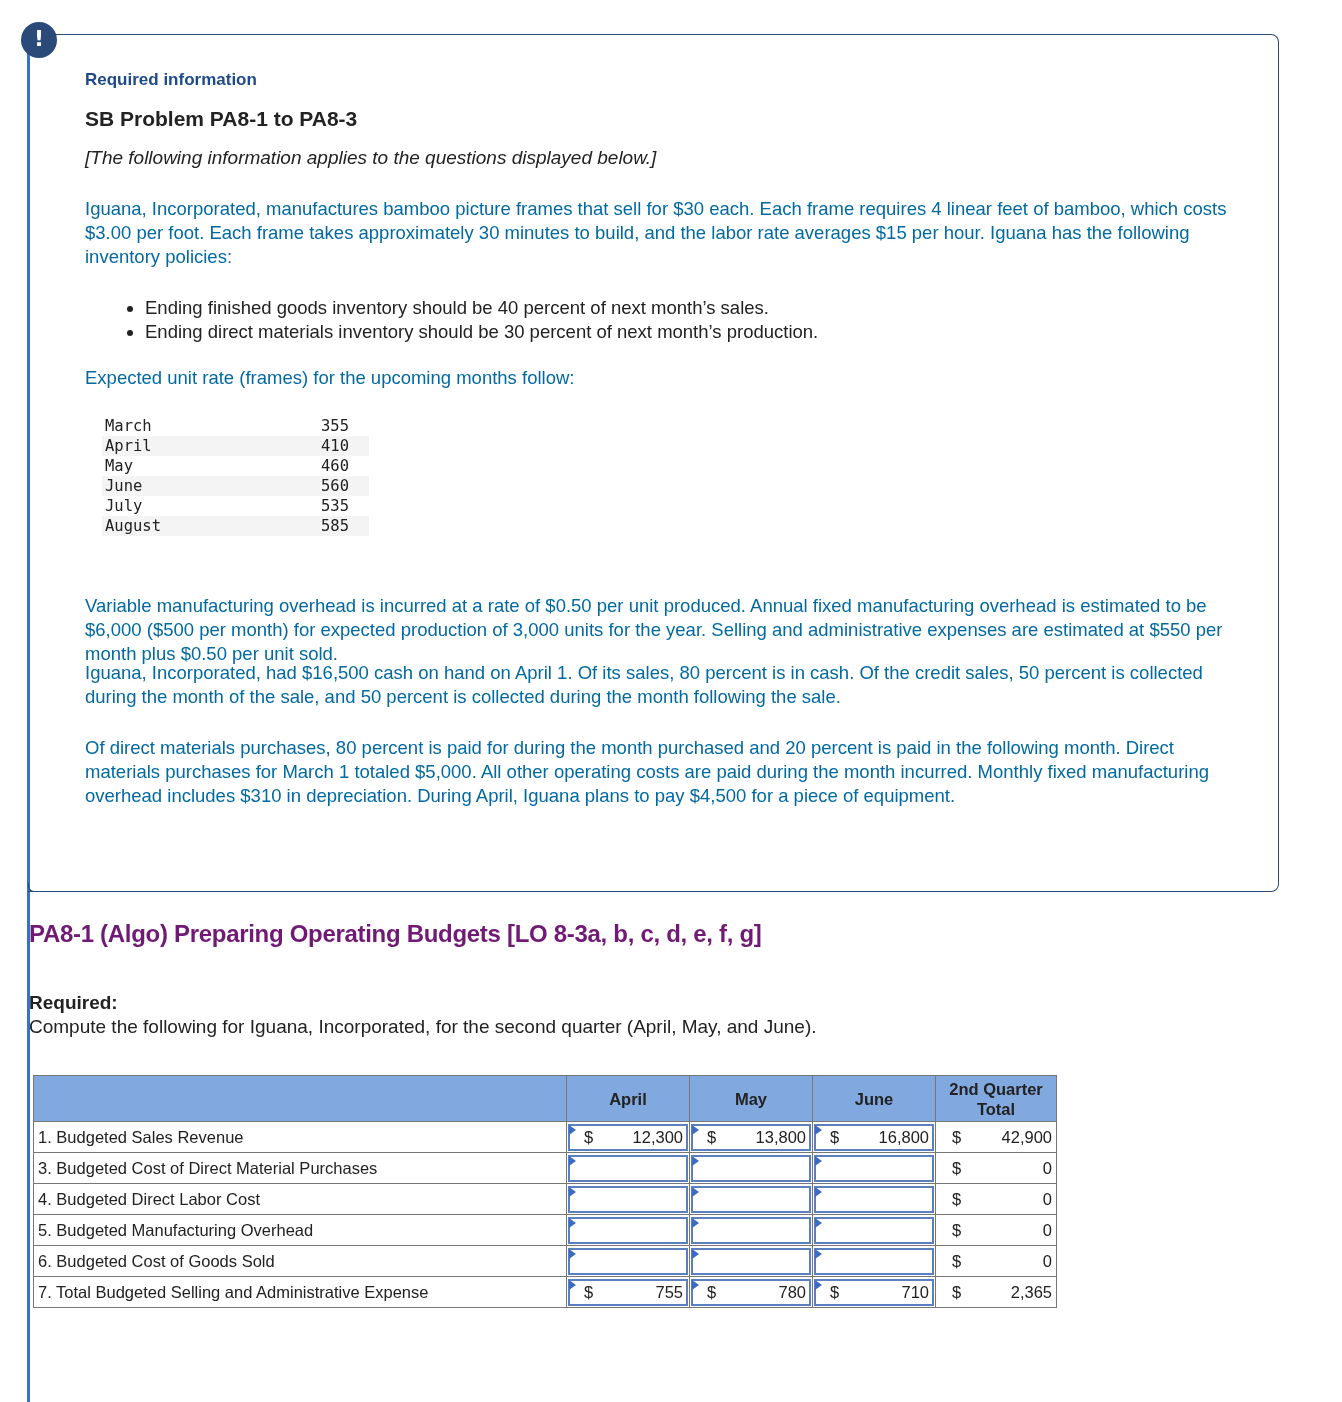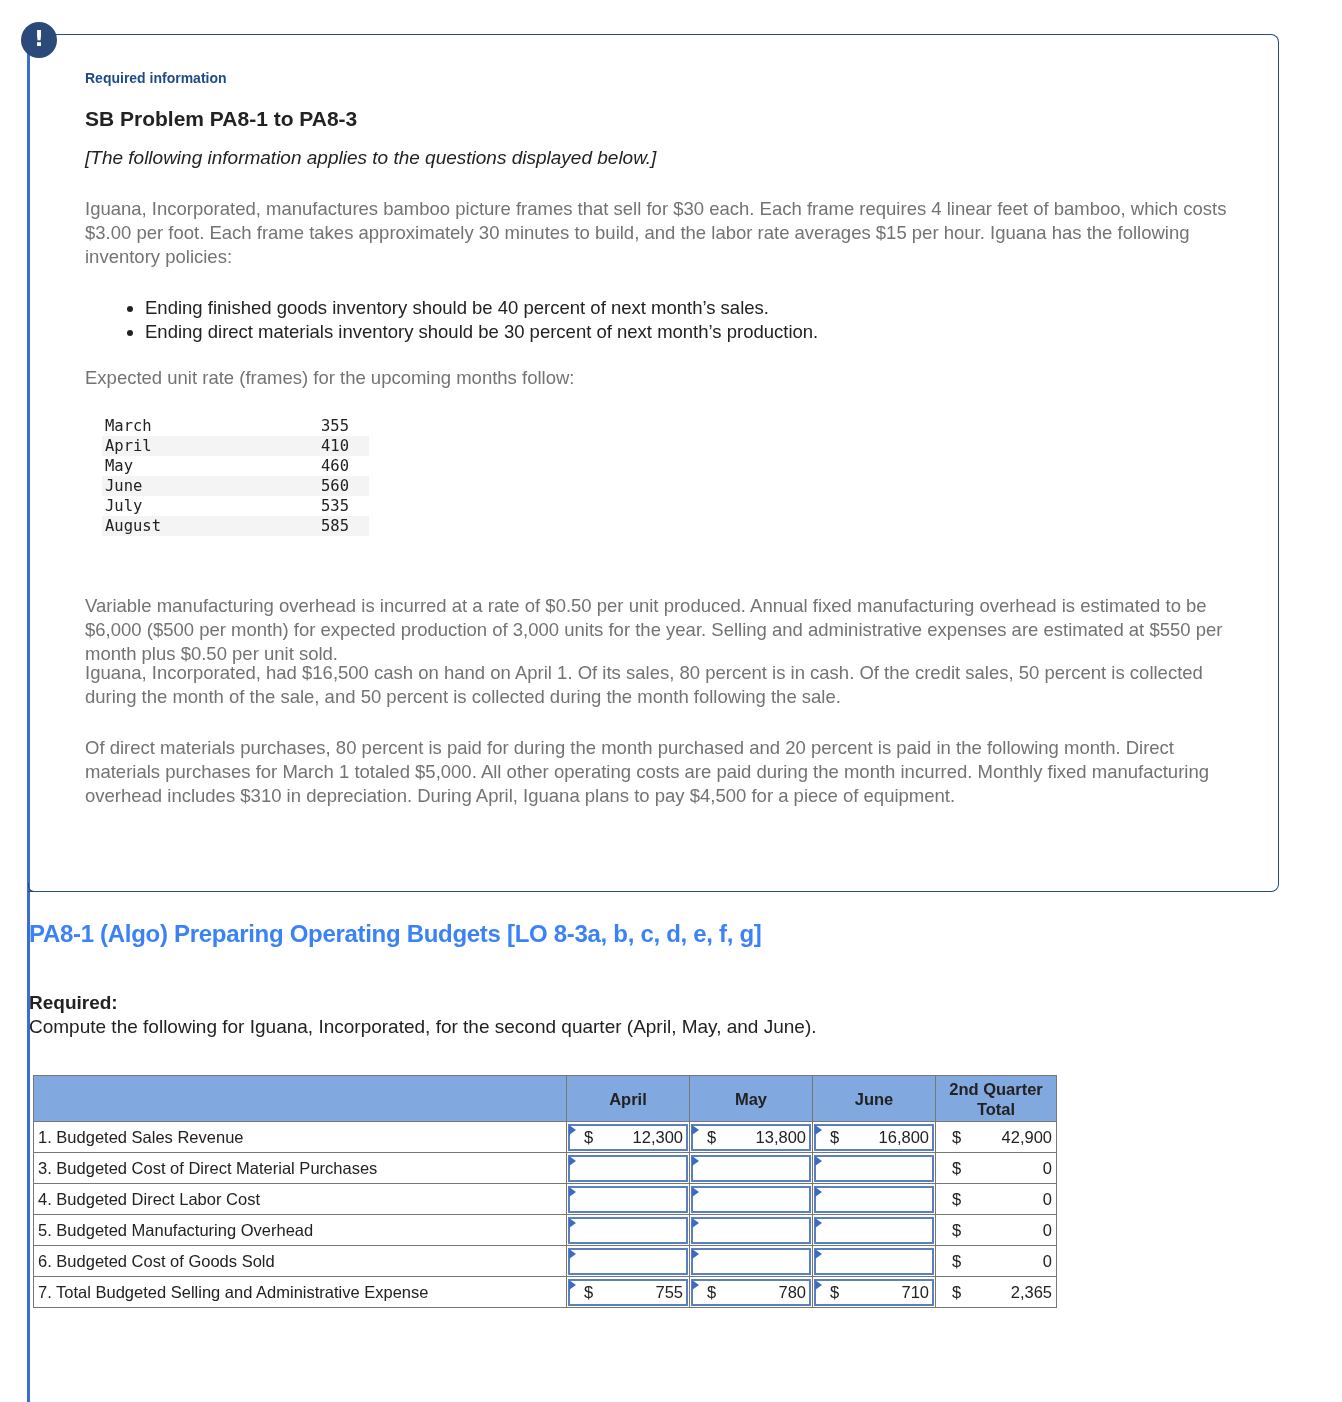--- a/index.html
+++ b/index.html
@@ -21,49 +21,49 @@
     border-bottom: 1.5px solid #2b4a7a; border-left: 1.5px solid #2b4a7a;
     border-bottom-left-radius: 6px;
   }
   .alert-badge {
     position: absolute; left: 21px; top: 22px; width: 36px; height: 36px;
     border-radius: 50%; background: #2b4a7a; color: #fff;
     font-weight: bold; font-size: 22px; text-align: center; line-height: 34px;
     font-family: "DejaVu Sans", sans-serif;
   }
   .req-info {
-    position: absolute; left: 85px; top: 70px; font-size: 14px; font-weight: bold;
+    position: absolute; left: 85px; top: 70px; font-size: 17px; font-weight: bold;
     color: #1f4a8a;
     text-align: right;
   }
   .problem-title {
     position: absolute; left: 85px; top: 107px; font-size: 21px; font-weight: bold; color: #222;
   }
   .note {
     position: absolute; left: 85px; top: 147px; font-size: 19px; font-style: italic; color: #222;
   }
   .para {
-    position: absolute; left: 85px; width: 1150px; font-size: 18.5px; line-height: 24px; color: #737373;
+    position: absolute; left: 85px; width: 1150px; font-size: 18.5px; line-height: 24px; color: #0369a1;
   }
   .bullets {
     position: absolute; left: 85px; top: 296px; margin: 0; padding-left: 60px;
     font-size: 18.5px; line-height: 24px;
   }
   .bullets li { margin: 0; }
   .sales-table {
     position: absolute; left: 102px; top: 416px; border-collapse: collapse;
     font-family: "DejaVu Sans Mono", monospace; font-size: 15.5px; line-height: 20px;
   }
   .sales-table td { padding: 0 3px; height: 20px; }
   .sales-table td.m { width: 180px; }
   .sales-table td.v { width: 58px; text-align: right; padding-right: 20px; }
   .sales-table tr:nth-child(even) td { background: #f4f4f4; }
 
   .pa-title {
-    position: absolute; left: 29px; top: 920px; font-size: 24px; font-weight: bold; color: #3b82f6;
+    position: absolute; left: 29px; top: 920px; font-size: 24px; font-weight: bold; color: #701a75;
     letter-spacing: -0.3px;
   }
   .required-label {
     position: absolute; left: 29px; top: 992px; font-size: 19px; font-weight: bold;
   }
   .required-text {
     position: absolute; left: 29px; top: 1016px; font-size: 19px;
   }
 
   .budget-table {

